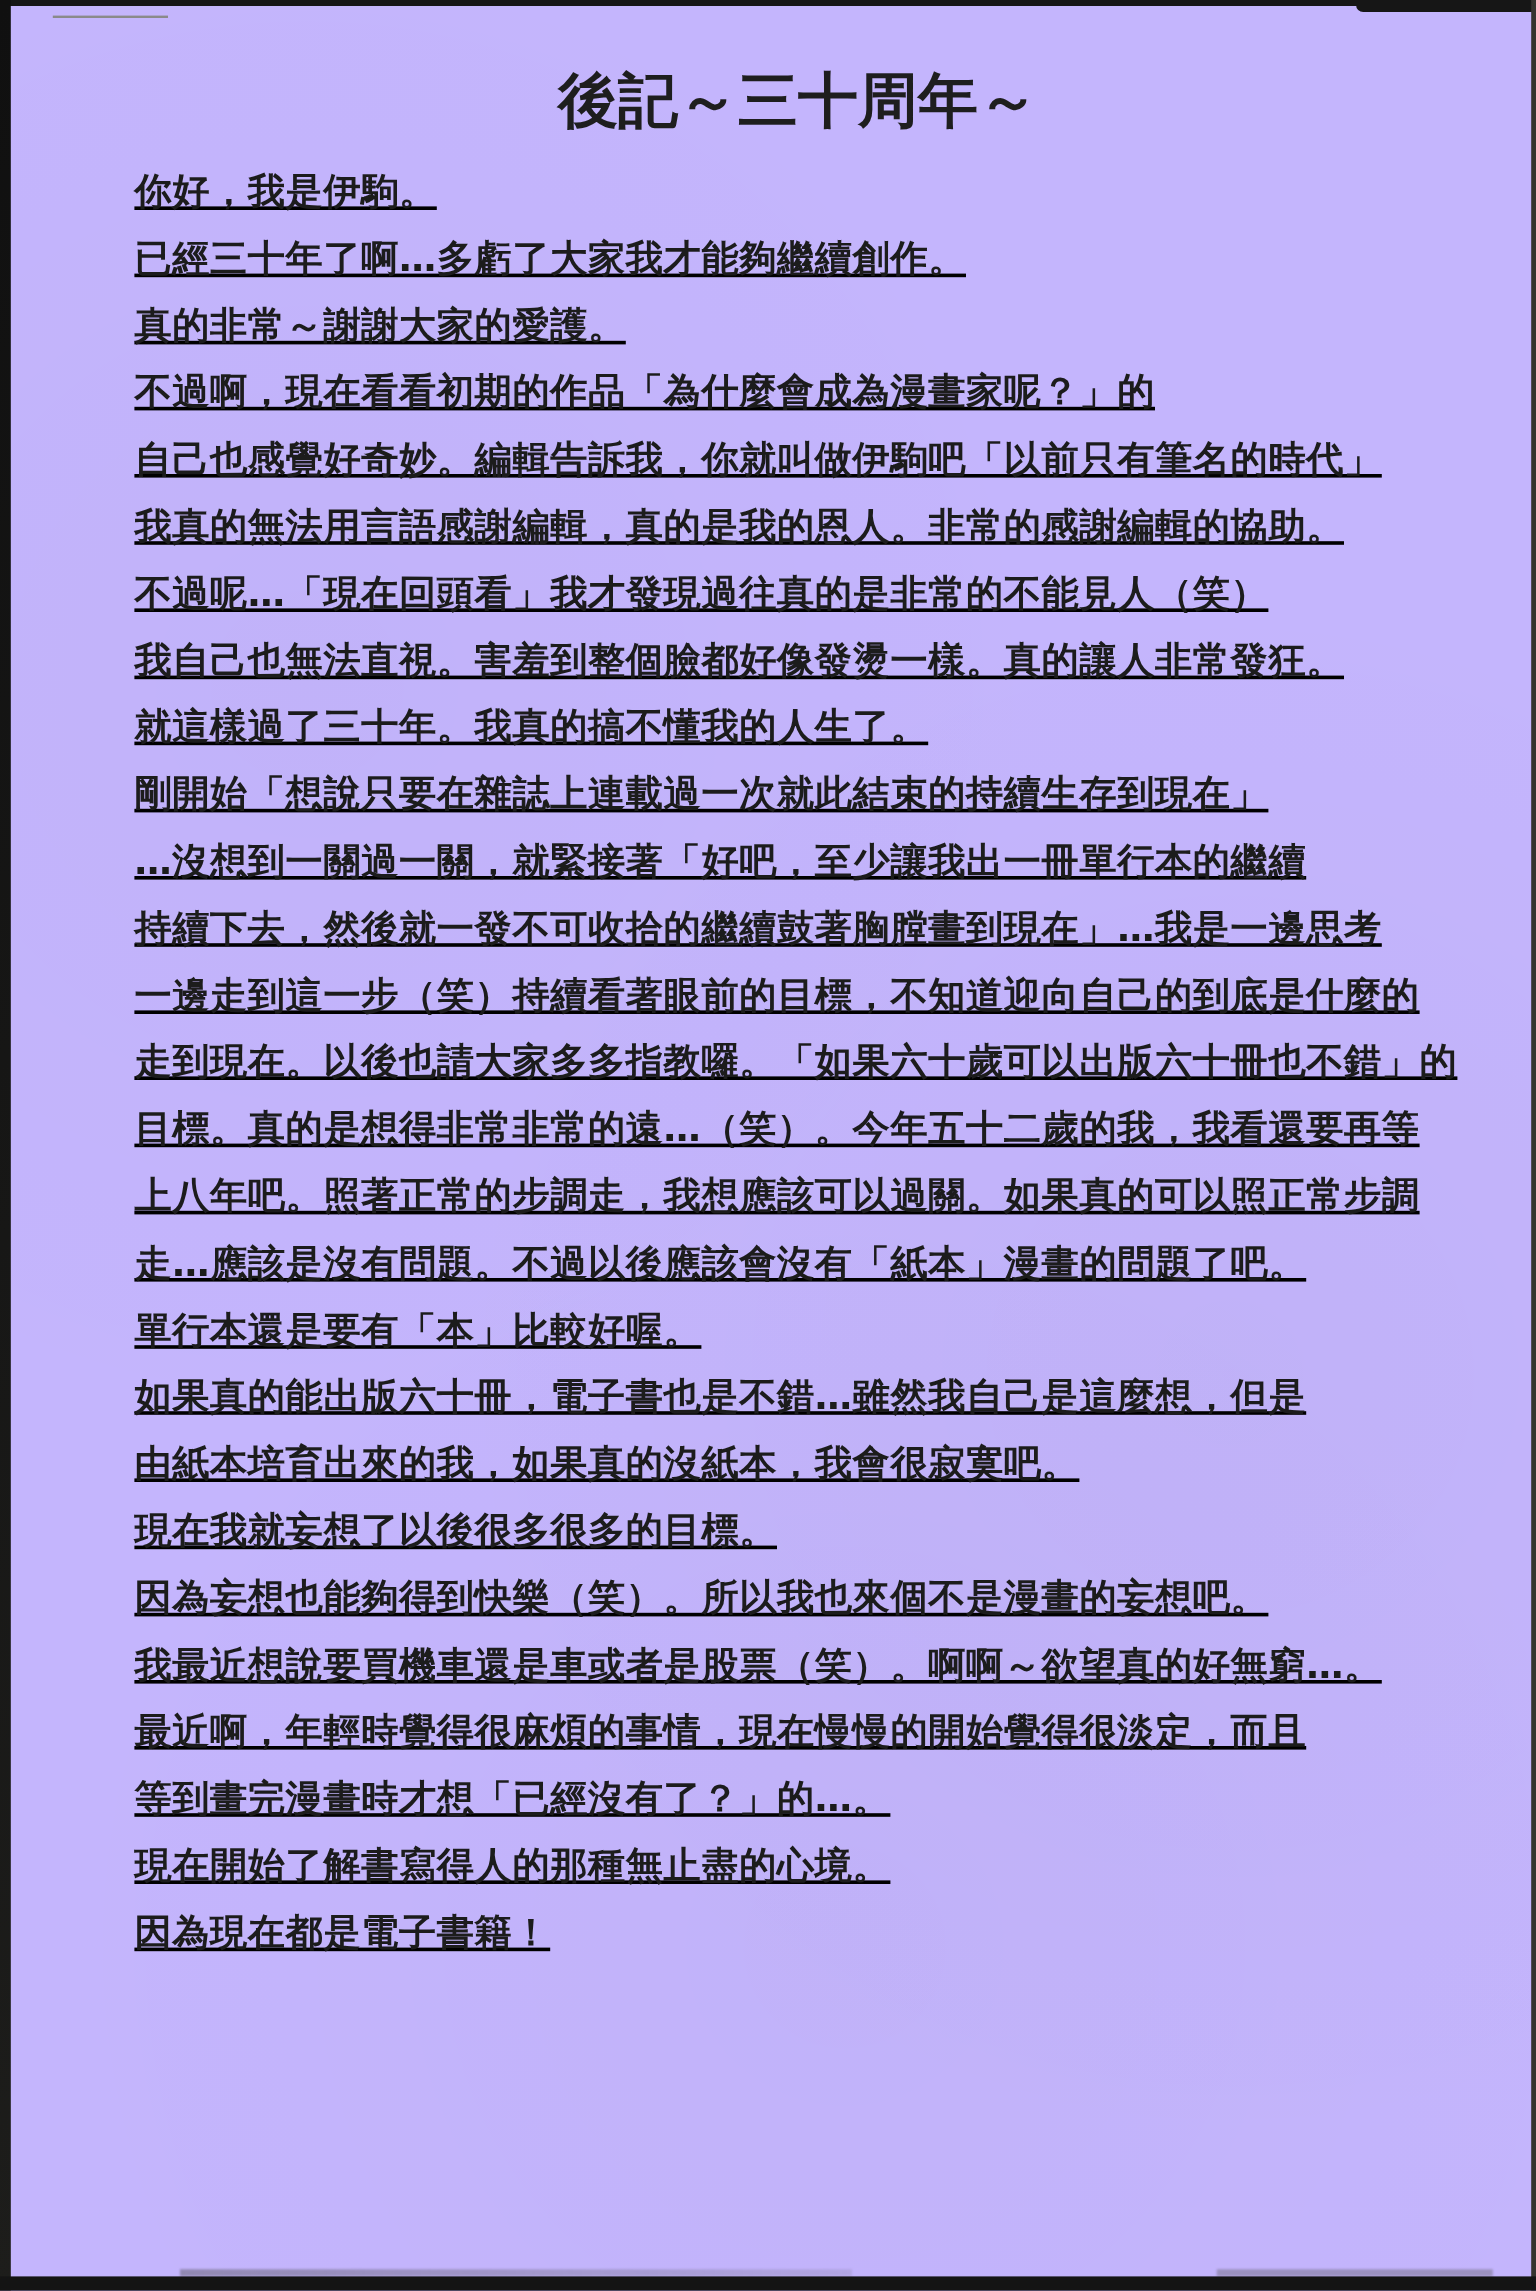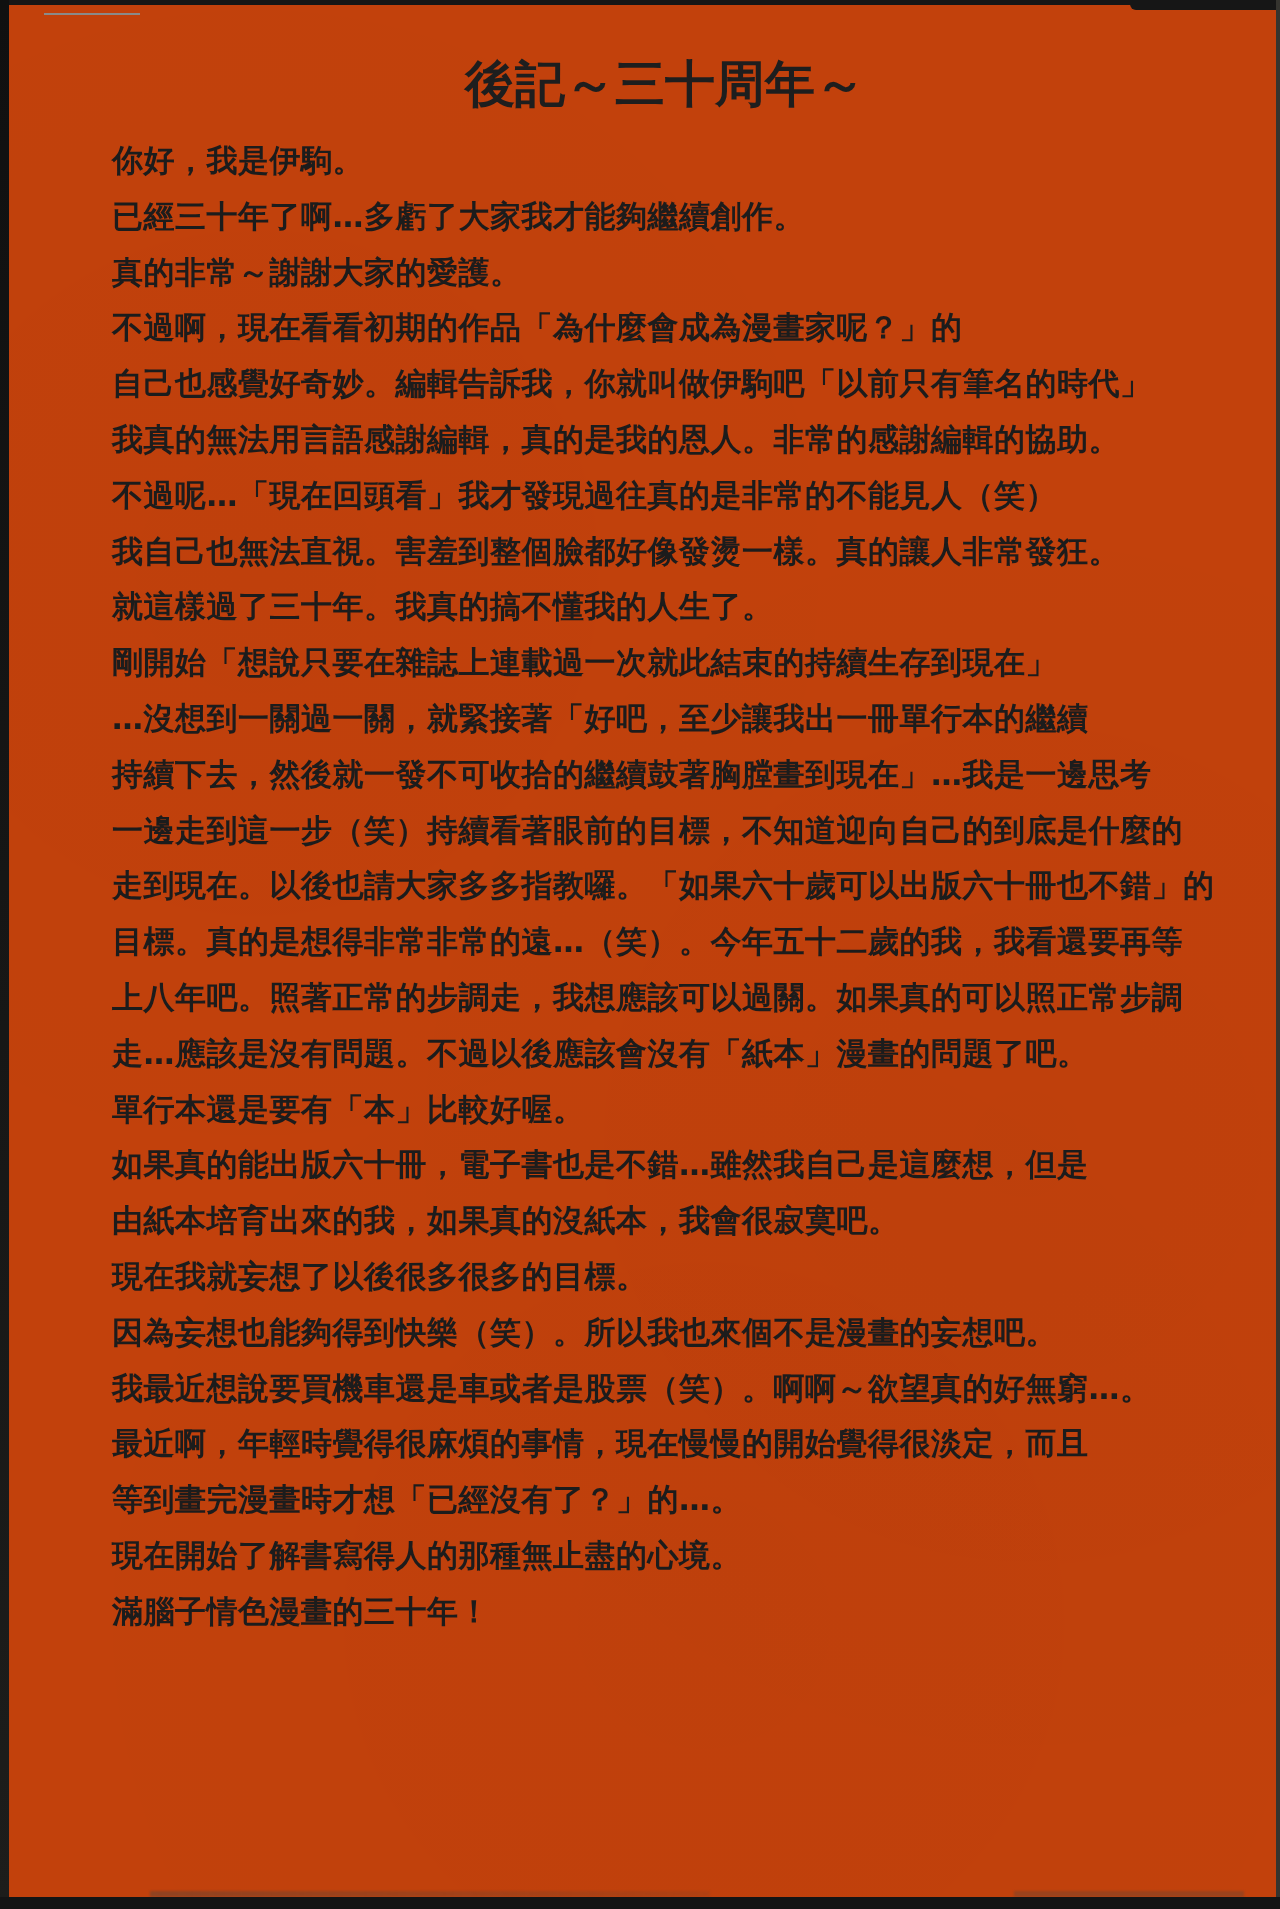--- a/index.html
+++ b/index.html
@@ -4,21 +4,21 @@
 <style>
   html, body {
     margin: 0;
     padding: 0;
     background: #111;
   }
   .page {
     position: relative;
     width: 1280px;
     height: 1909px;
-    background: #c2410c;
+    background: #c4b5fd;
     overflow: hidden;
     font-family: "DejaVu Sans", sans-serif;
     box-sizing: border-box;
   }
   .paper-tint {
     position: absolute;
     inset: 0;
     background:
       radial-gradient(circle at 20% 30%, rgba(0,0,0,0.015), transparent 40%),
       radial-gradient(circle at 80% 60%, rgba(0,0,0,0.02), transparent 45%),
@@ -34,20 +34,21 @@
     line-height: 1.12;
     font-weight: bold;
     color: #1e1e1e;
     white-space: nowrap;
   }
   .body-text {
     position: relative;
     margin-top: 21px;
     padding-left: 112px;
     padding-right: 60px;
+    text-decoration: underline;
   }
   .line {
     margin: 0;
     height: 55.8px;
     line-height: 55.8px;
     font-size: 31px;
     font-weight: bold;
     color: #1c1c1c;
     white-space: nowrap;
     letter-spacing: 0.5px;
@@ -117,21 +118,21 @@
     <p class="line">走…應該是沒有問題。不過以後應該會沒有「紙本」漫畫的問題了吧。</p>
     <p class="line">單行本還是要有「本」比較好喔。</p>
     <p class="line">如果真的能出版六十冊，電子書也是不錯…雖然我自己是這麼想，但是</p>
     <p class="line">由紙本培育出來的我，如果真的沒紙本，我會很寂寞吧。</p>
     <p class="line">現在我就妄想了以後很多很多的目標。</p>
     <p class="line">因為妄想也能夠得到快樂（笑）。所以我也來個不是漫畫的妄想吧。</p>
     <p class="line">我最近想說要買機車還是車或者是股票（笑）。啊啊～欲望真的好無窮…。</p>
     <p class="line">最近啊，年輕時覺得很麻煩的事情，現在慢慢的開始覺得很淡定，而且</p>
     <p class="line">等到畫完漫畫時才想「已經沒有了？」的…。</p>
     <p class="line">現在開始了解書寫得人的那種無止盡的心境。</p>
-    <p class="line">滿腦子情色漫畫的三十年！</p>
+    <p class="line">因為現在都是電子書籍！</p>
   </div>
 
   <div class="artifact-topline"></div>
   <div class="smudge-1"></div>
   <div class="smudge-2"></div>
 
   <div class="edge-top"></div>
   <div class="corner-tr"></div>
   <div class="edge-left"></div>
   <div class="edge-right"></div>

